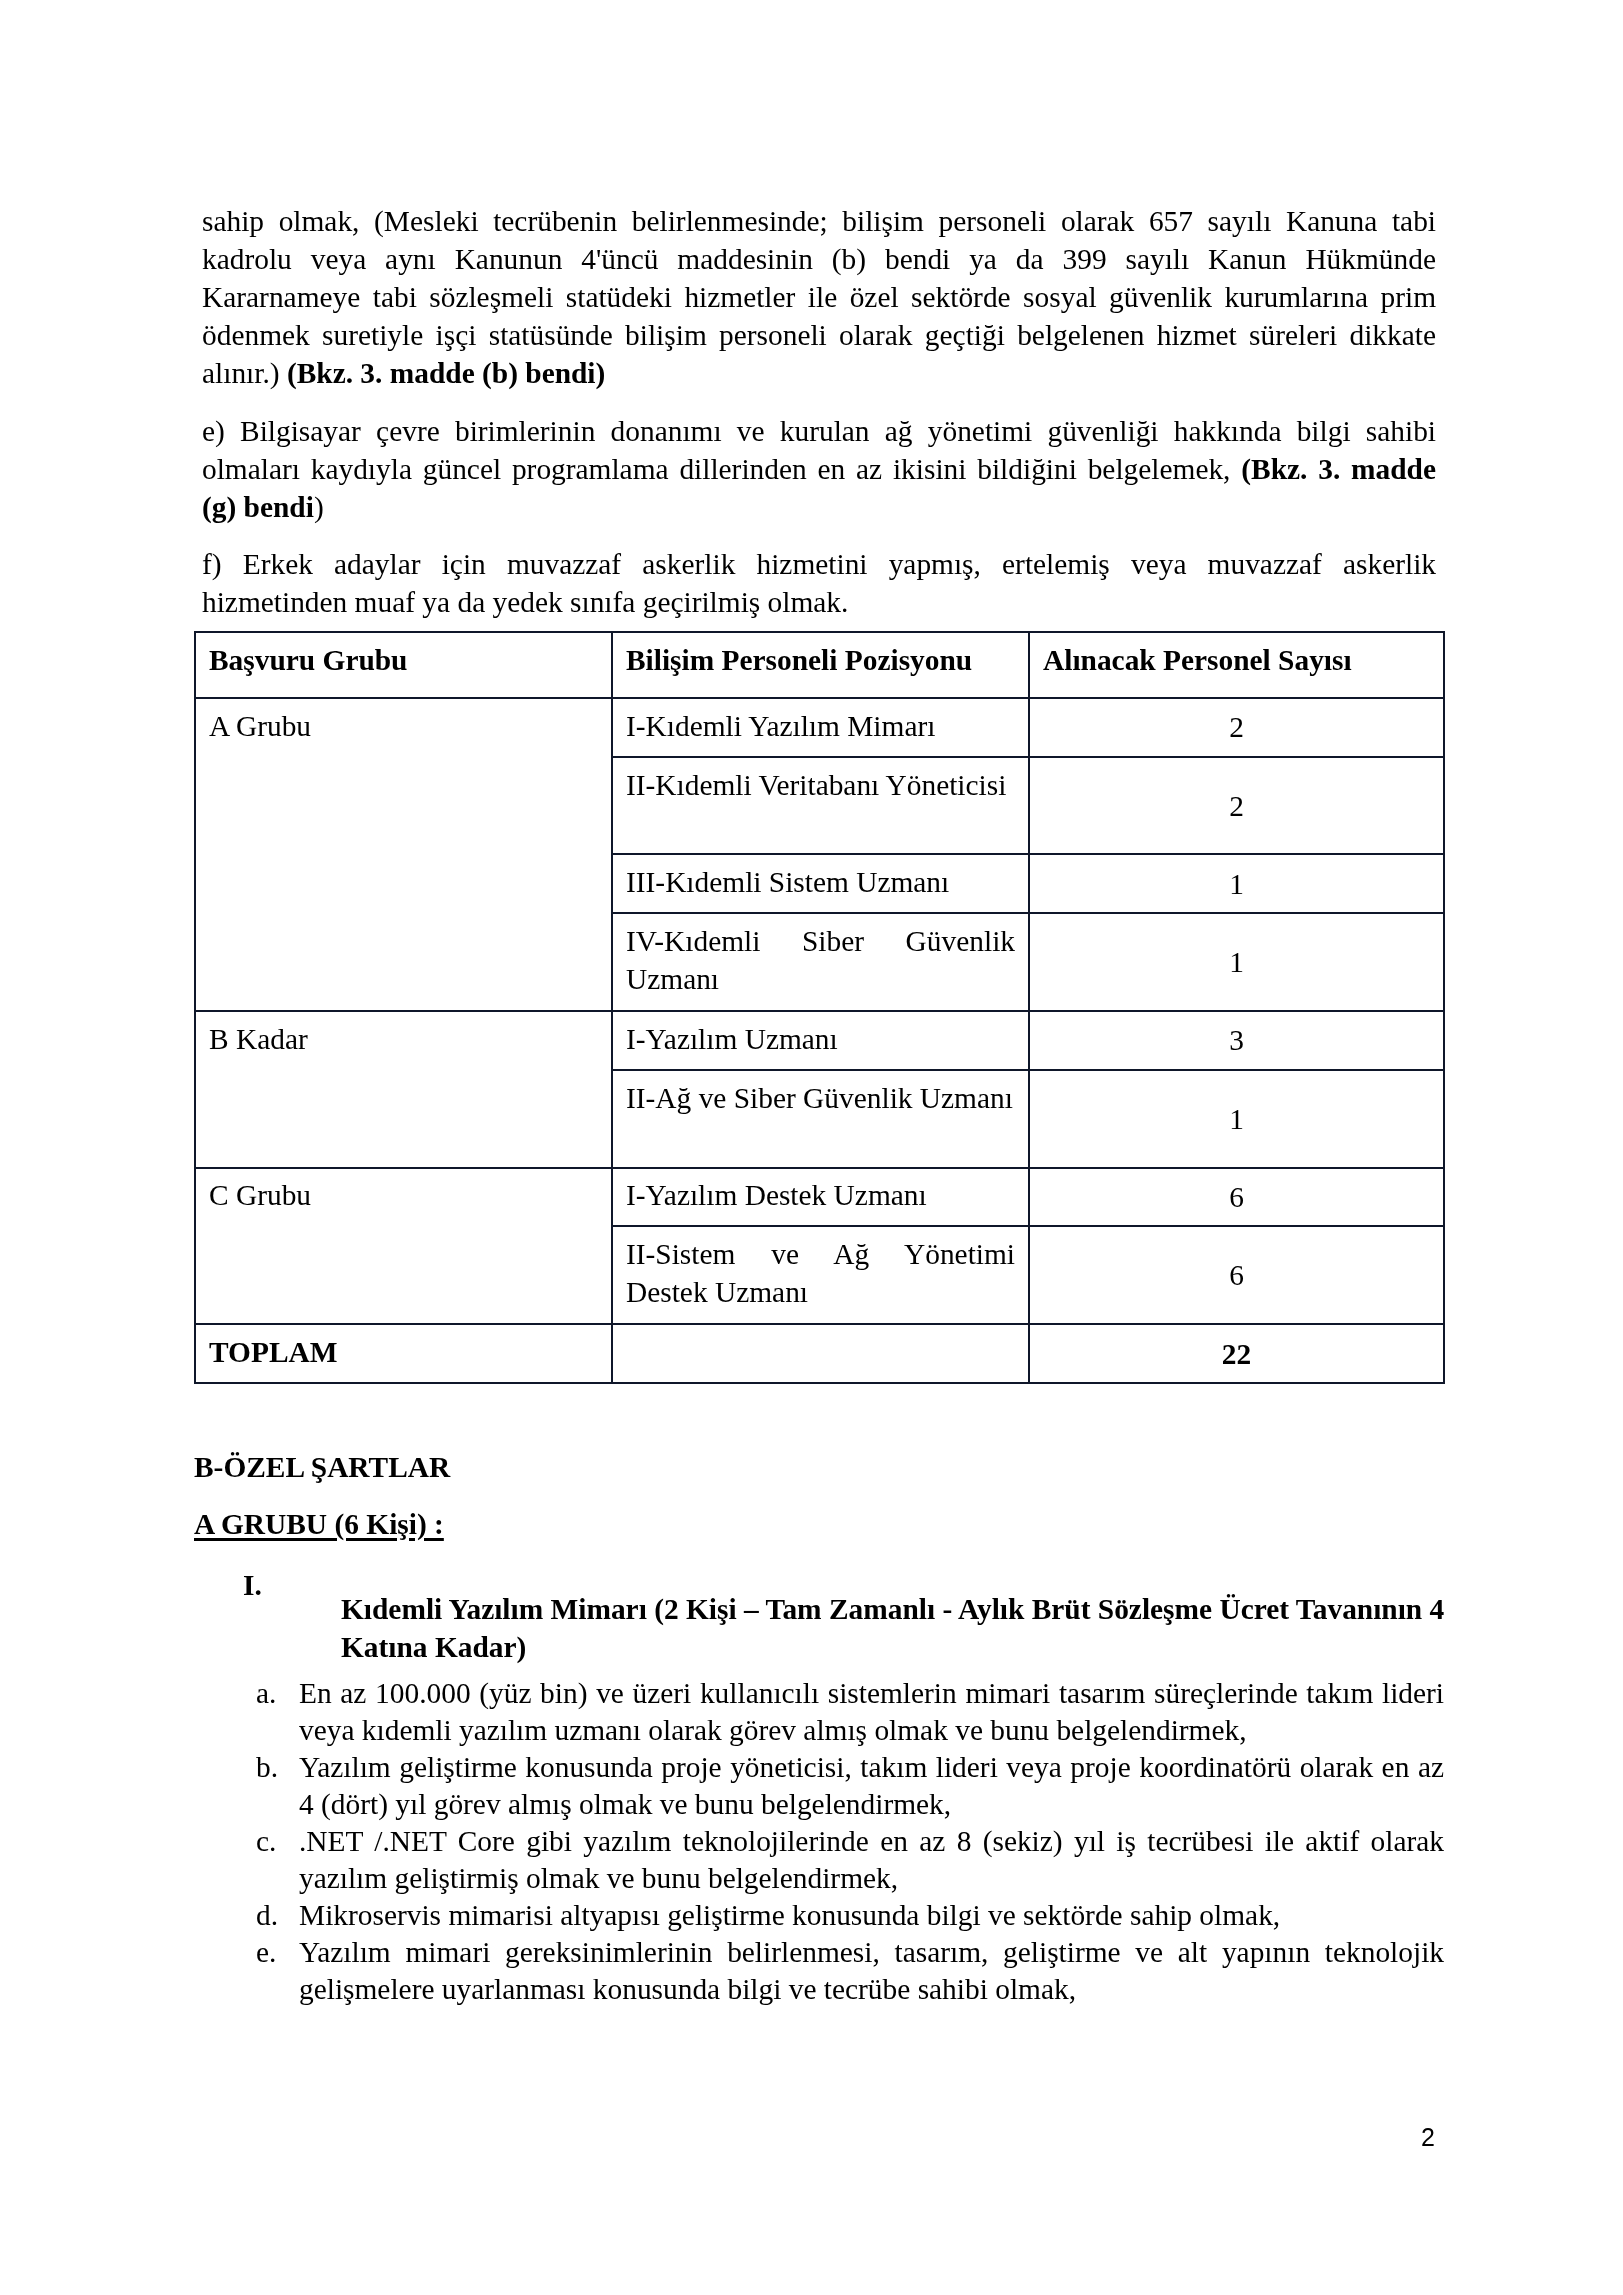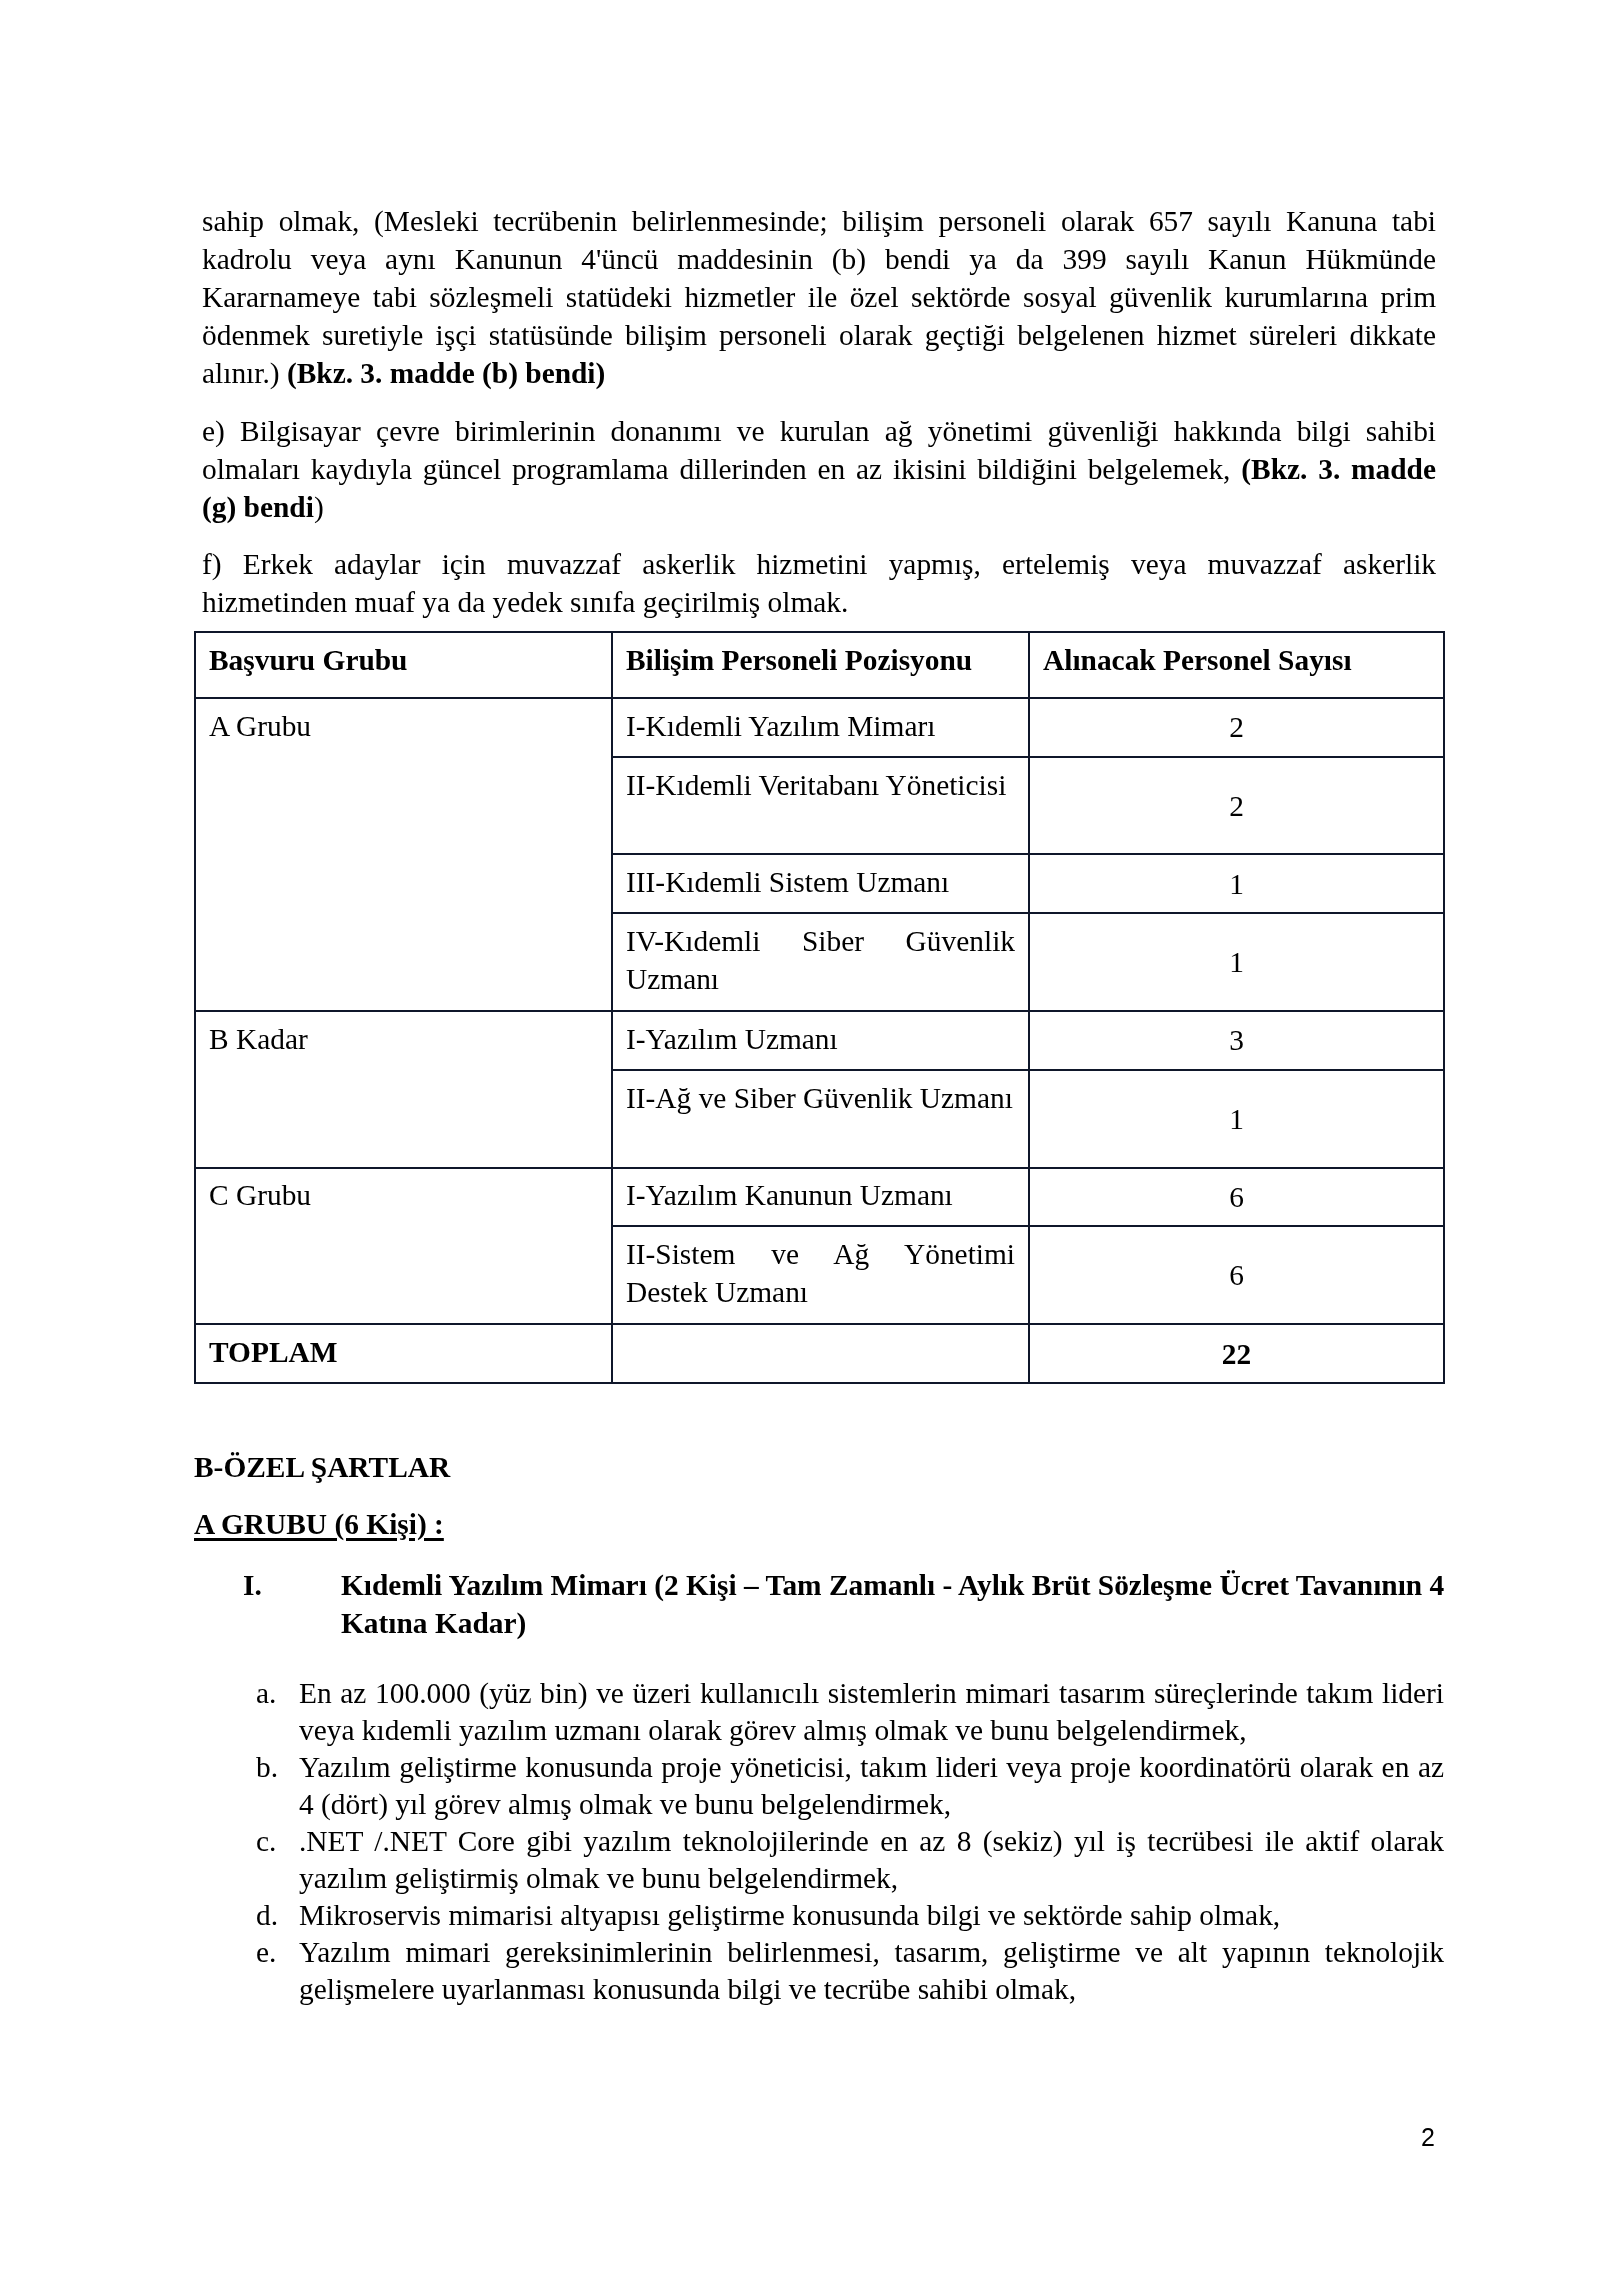--- a/index.html
+++ b/index.html
@@ -29,21 +29,21 @@
     table.staff .c2 { width: 389px; text-align: justify; text-align-last: left; }
     table.staff .c3 { text-align: center; vertical-align: middle; padding-top: 0; padding-bottom: 0; }
     table.staff tr.single td { height: 41px; }
     table.staff tr.double td { height: 80px; }
     table.staff tr.total td { height: 41px; font-weight: bold; }
 
     #section-title { position: absolute; top: 1451px; font-weight: bold; font-size: 29.4px; }
     #group-title { position: absolute; top: 1508px; font-weight: bold; font-size: 29.4px; text-decoration: underline; text-decoration-thickness: 2.6px; text-underline-offset: 3.9px; }
     #pos-heading { position: absolute; top: 1566px; left: 49px; width: 1204px; font-weight: bold; font-size: 29.4px; line-height: 38px; }
     #pos-heading .num { position: absolute; left: 0; top: 0; }
-    #pos-heading .txt { margin-left: 98px; display: block; }
+    #pos-heading .txt { margin-left: 98px; display: block; margin-top: 24px; }
 
     ol.reqs { position: absolute; top: 1675px; left: 62px; width: 1188px; margin: 0; padding: 0; list-style: none; }
     ol.reqs li { position: relative; padding-left: 43px; font-size: 29.4px; line-height: 37px; text-align: justify; text-align-last: left; }
     ol.reqs li .mk { position: absolute; left: 0; top: 0; }
 
     #page-number { position: absolute; left: 1421px; top: 2123px; font-family: "Liberation Sans", sans-serif; font-size: 25px; }
   </style>
 </head>
 <body>
 
@@ -83,21 +83,21 @@
       <td class="c1" rowspan="2">B Kadar</td>
       <td class="c2">I-Yazılım Uzmanı</td>
       <td class="c3">3</td>
     </tr>
     <tr class="double">
       <td class="c2">II-Ağ ve Siber Güvenlik Uzmanı</td>
       <td class="c3">1</td>
     </tr>
     <tr class="single">
       <td class="c1" rowspan="2">C Grubu</td>
-      <td class="c2">I-Yazılım Kanunun Uzmanı</td>
+      <td class="c2">I-Yazılım Destek Uzmanı</td>
       <td class="c3">6</td>
     </tr>
     <tr class="double">
       <td class="c2">II-Sistem ve Ağ Yönetimi Destek Uzmanı</td>
       <td class="c3">6</td>
     </tr>
     <tr class="total">
       <td class="c1">TOPLAM</td>
       <td class="c2"></td>
       <td class="c3">22</td>

